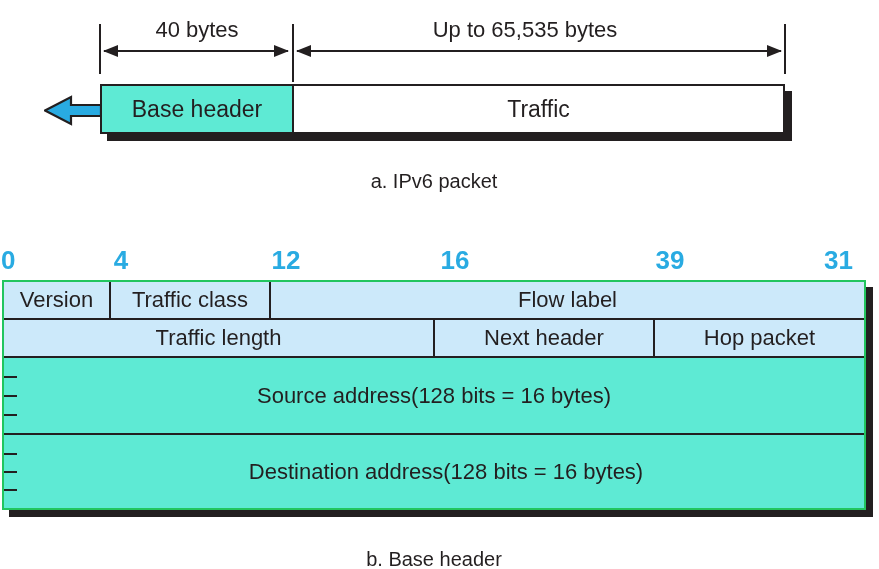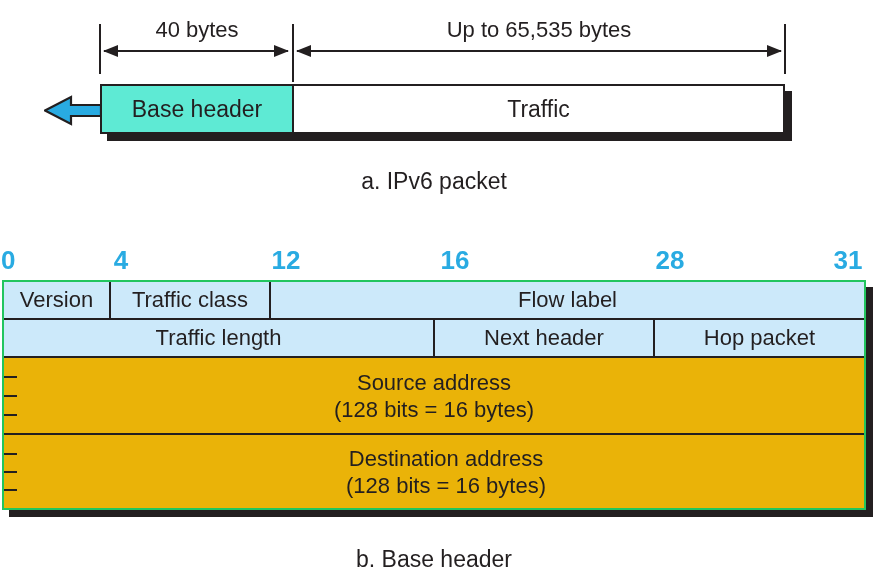--- a/index.html
+++ b/index.html
@@ -21,79 +21,79 @@
   }
   .left-arrow{position:absolute;left:44px;top:83px;}
   .left-arrow polygon{fill:#29ABE2;stroke:#231F20;stroke-width:2.2;stroke-linejoin:miter;}
   .packet-box{
     position:absolute;left:100px;top:72px;width:685px;height:50px;box-sizing:border-box;
     border:2px solid #231F20;background:#ffffff;box-shadow:7px 7px 0 #231F20;display:flex;
   }
   .seg{display:flex;align-items:center;justify-content:center;font-size:23px;}
   .seg-base{width:190px;background:#5eead4;border-right:2px solid #231F20;}
   .seg-payload{flex:1;background:#ffffff;}
-  .caption{position:absolute;left:2px;width:864px;text-align:center;font-size:23px;line-height:25px;}
+  .caption{position:absolute;left:2px;width:864px;text-align:center;font-size:20px;line-height:25px;}
   
   .bitnum{
     position:absolute;top:234px;font-weight:bold;font-size:26px;line-height:28px;
     color:#29ABE2;text-align:center;
   }
   
   .bh-table{
     position:absolute;left:2px;top:268px;width:864px;height:230px;box-sizing:border-box;
     border:2px solid #22c55e;background:#CCE9FA;box-shadow:7px 7px 0 #231F20;
     display:flex;flex-direction:column;
   }
   .bh-row{display:flex;box-sizing:border-box;}
   .bh-row.bordered{border-top:2px solid #231F20;}
   .bh-cell{
     box-sizing:border-box;border-right:2px solid #231F20;
     display:flex;align-items:center;justify-content:center;font-size:22px;
   }
   .bh-cell.last{flex:1;border-right:none;}
   .addr-block{
-    position:relative;box-sizing:border-box;border-top:2px solid #231F20;background:#eab308;
-    display:flex;flex-direction:column;align-items:center;justify-content:center;
+    position:relative;box-sizing:border-box;border-top:2px solid #231F20;background:#5eead4;
+    display:flex;flex-direction:row;align-items:center;justify-content:center;
     font-size:22px;line-height:27px;
   }
   .addr-block.grow{flex:1;padding-left:24px;}
   .tick{position:absolute;left:0;width:13px;height:2px;background:#231F20;}
 </style>
 </head>
 <body>
 
 <div class="stage">
 
   <div class="gl" style="left:99px;top:12px;height:50px"></div>
   <div class="gl" style="left:292px;top:12px;height:58px"></div>
   <div class="gl" style="left:784px;top:12px;height:50px"></div>
 
   <div class="dim-label" style="left:100px;top:6px;width:194px">40 bytes</div>
-  <div class="dim-label" style="left:294px;top:6px;width:490px">Up to 65,535 bytes</div>
+  <div class="dim-label" style="left:280px;top:6px;width:490px">Up to 65,535 bytes</div>
 
   <div class="dim-arrow" style="left:104px;top:38px;width:184px"></div>
   <div class="dim-arrow" style="left:297px;top:38px;width:484px"></div>
 
   <svg class="left-arrow" width="58" height="31" viewBox="0 0 58 31">
     <polygon points="1,15.5 27,2 27,10 57,10 57,21 27,21 27,29"></polygon>
   </svg>
 
   <div class="packet-box">
     <div class="seg seg-base">Base header</div>
     <div class="seg seg-payload">Traffic</div>
   </div>
 
   <div class="caption" style="top:157px">a. IPv6 packet</div>
 
   <div class="bitnum" style="left:1px;width:40px;text-align:left">0</div>
   <div class="bitnum" style="left:96px;width:50px">4</div>
   <div class="bitnum" style="left:261px;width:50px">12</div>
   <div class="bitnum" style="left:430px;width:50px">16</div>
-  <div class="bitnum" style="left:645px;width:50px">28</div>
-  <div class="bitnum" style="left:824px;width:48px;text-align:center">31</div>
+  <div class="bitnum" style="left:645px;width:50px">39</div>
+  <div class="bitnum" style="left:824px;width:48px;text-align:left">31</div>
 
   <div class="bh-table">
 
     <div class="bh-row" style="height:36px">
       <div class="bh-cell" style="width:107px">Version</div>
       <div class="bh-cell" style="width:160px">Traffic class</div>
       <div class="bh-cell last">Flow label</div>
     </div>
 
     <div class="bh-row bordered" style="height:38px">

